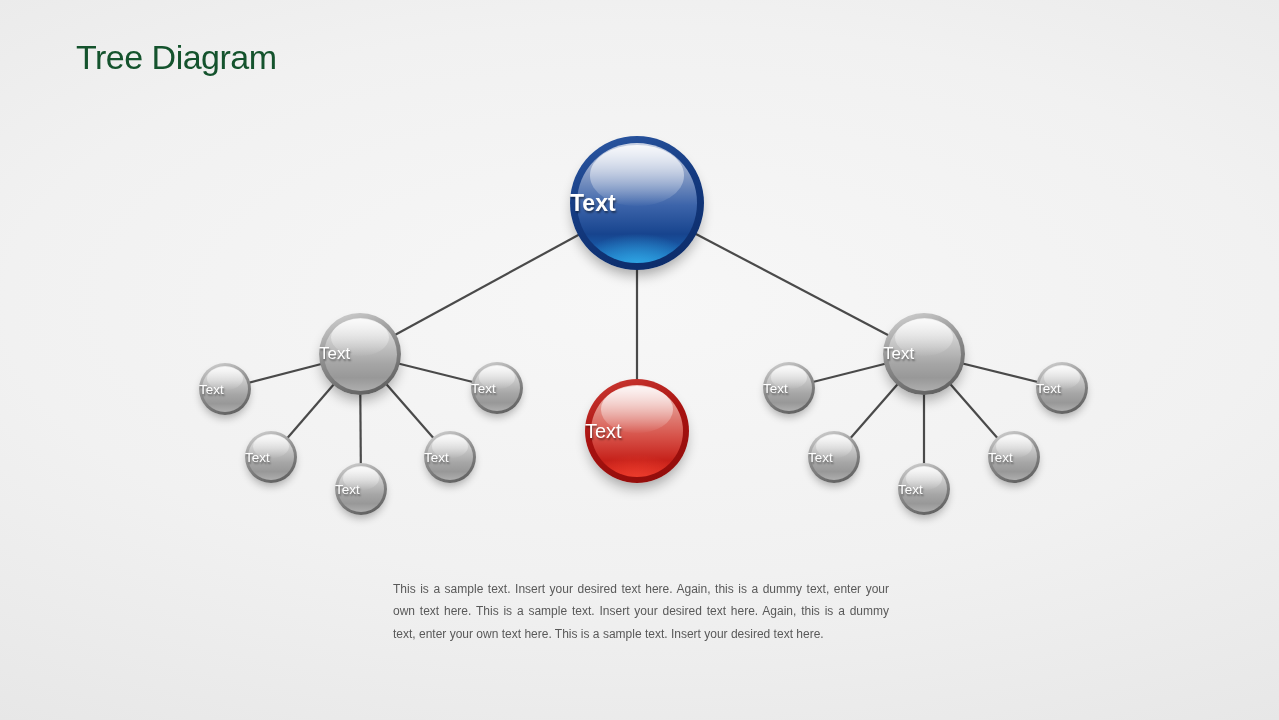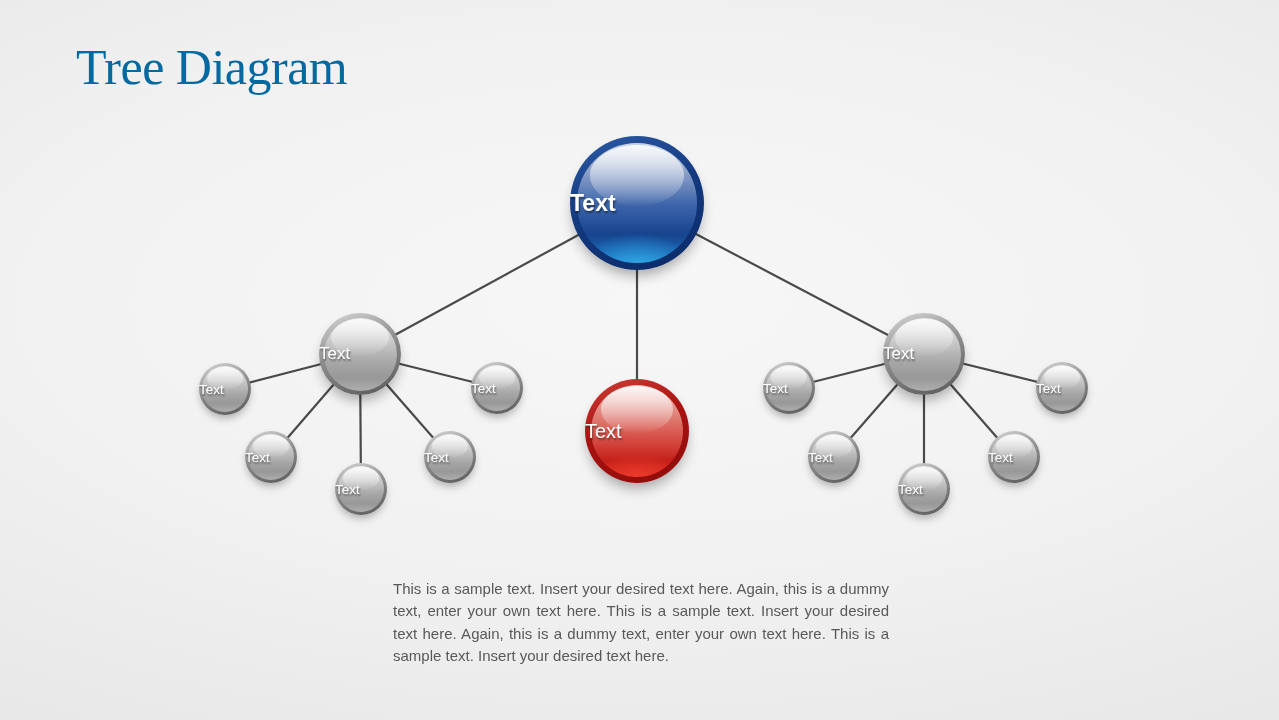--- a/index.html
+++ b/index.html
@@ -8,25 +8,25 @@
     font-family: "Liberation Sans", sans-serif;
     background:
       radial-gradient(ellipse 90% 70% at 50% 42%, #f7f7f7 0%, #f1f1f1 55%, #e7e7e7 100%);
     position: relative;
   }
 
   .slide-title {
     position: absolute;
     left: 76px;
     top: 38px;
-    font-size: 50px;
+    font-size: 34px;
     font-weight: 400;
     letter-spacing: -0.5px;
-    color: #0369a1;
-    font-family: Liberation Serif, serif;
+    color: #14532d;
+    font-family: Liberation Sans, sans-serif;
   }
 
   .connector-svg {
     position: absolute;
     left: 0; top: 0;
     width: 1279px; height: 720px;
     z-index: 1;
   }
   .connector-svg line {
     stroke: #4a4a4a;
@@ -114,21 +114,21 @@
   .node.rc2 { left: 808px;  top: 431px; }
   .node.rc3 { left: 898px;  top: 463px; }
   .node.rc4 { left: 988px;  top: 431px; }
   .node.rc5 { left: 1036px; top: 362px; }
 
   .caption {
     position: absolute;
     left: 393px;
     top: 578px;
     width: 496px;
-    font-size: 15px;
+    font-size: 12px;
     line-height: 22.3px;
     color: #595959;
     text-align: justify;
     z-index: 2;
   }
 </style>
 </head>
 <body>
 
 <h1 class="slide-title">Tree Diagram</h1>

